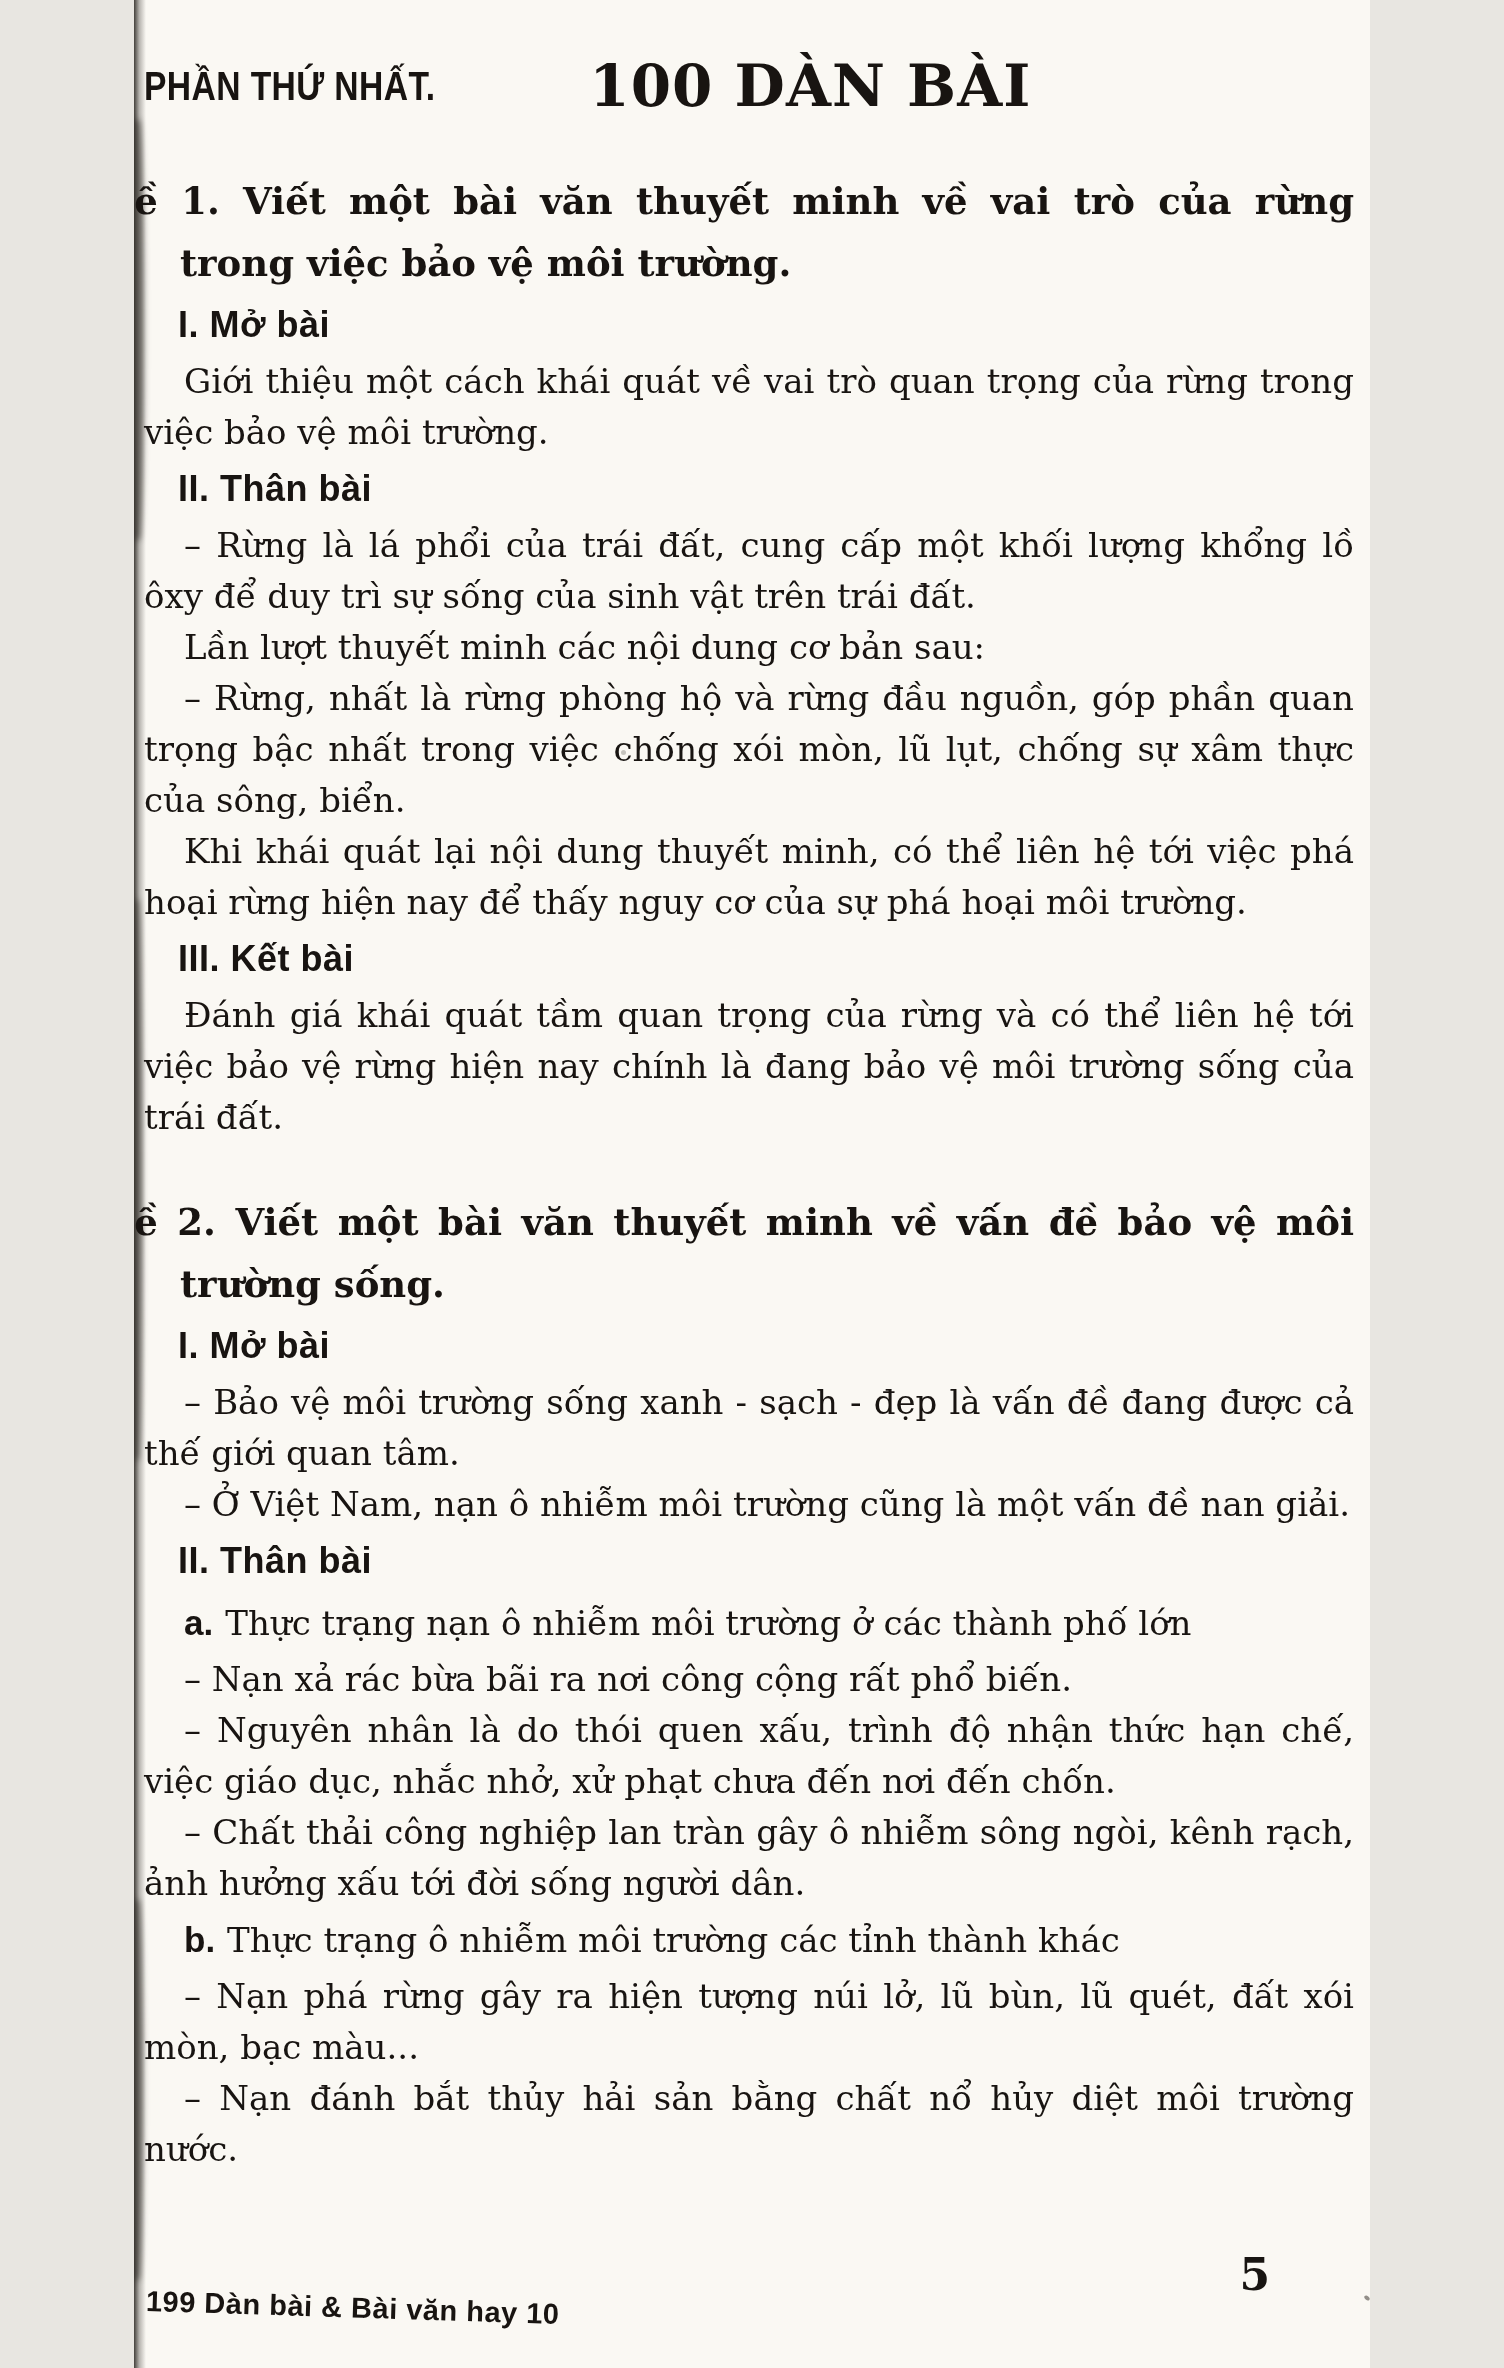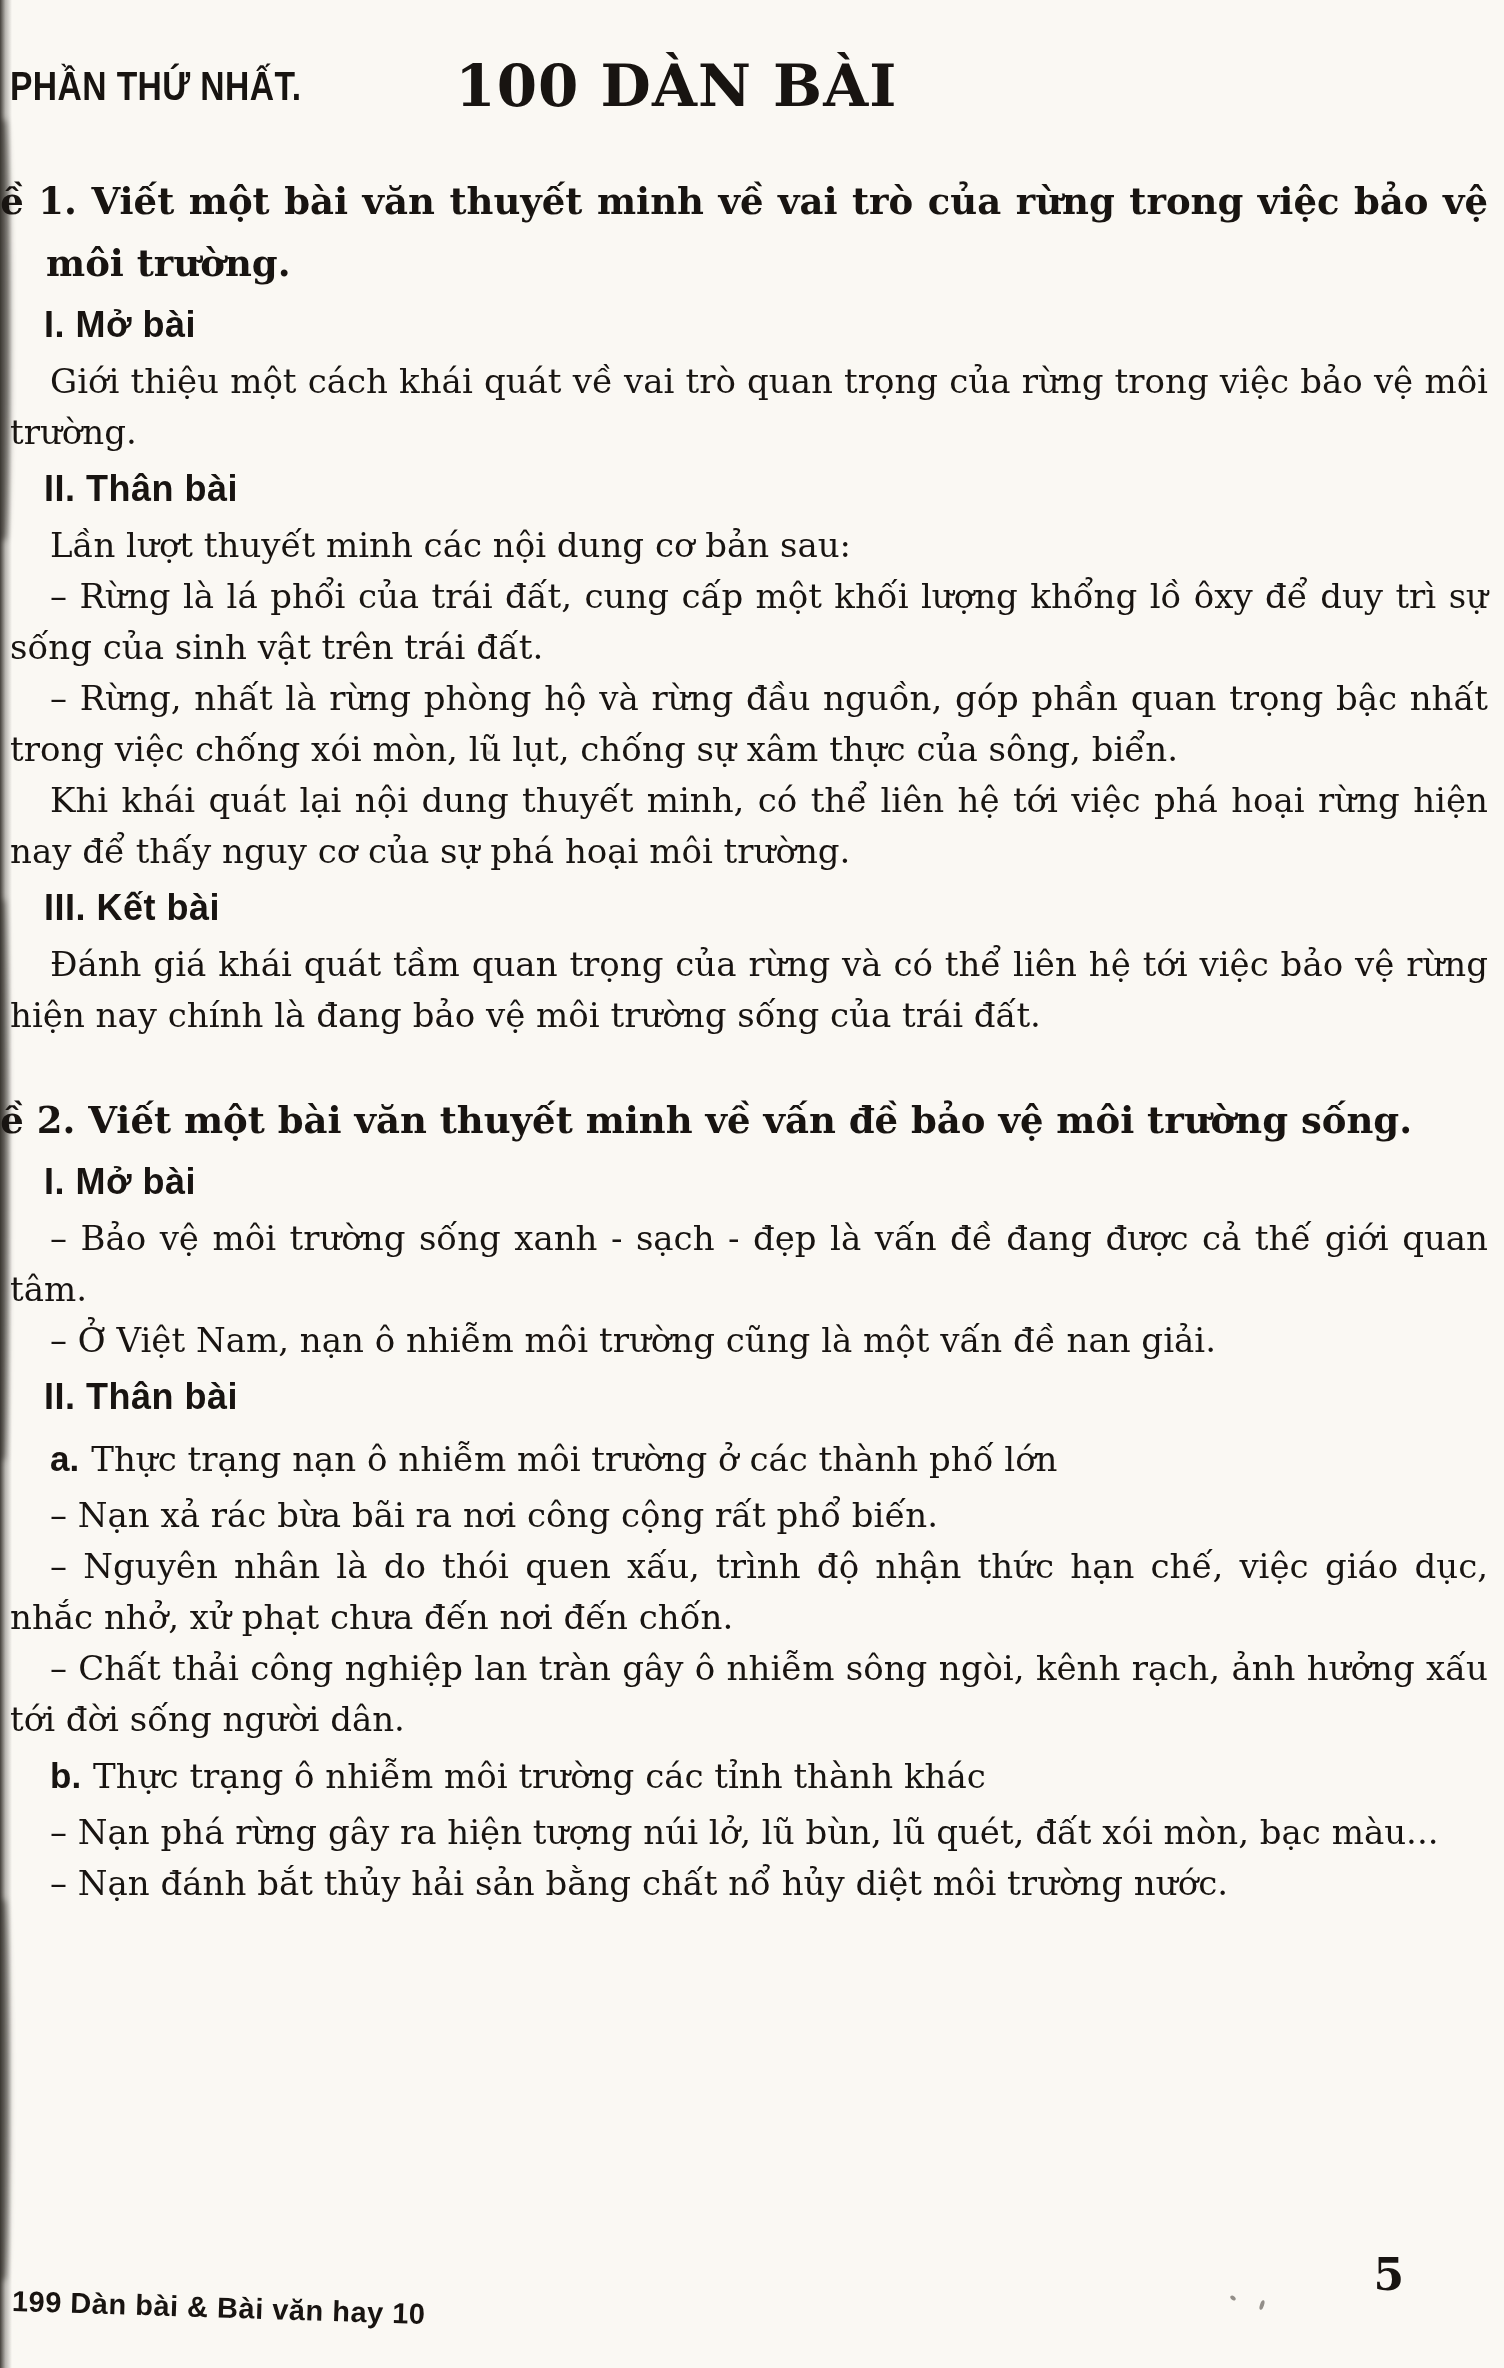--- a/index.html
+++ b/index.html
@@ -1,19 +1,19 @@
 <!DOCTYPE html>
 <html><head>
 <meta charset="utf-8">
 <style>
   html, body { margin: 0; padding: 0; }
   body { background: #e8e6e1; }
   .page {
     position: relative;
-    width: 1504px;
+    width: 1236px;
     height: 2368px;
     background: #faf8f3;
     color: #181411;
     font-family: "DejaVu Serif", serif;
     overflow: hidden;
     margin: 0 auto;
   }
   .content {
     position: relative;
     padding: 46px 16px 0 10px;
@@ -142,22 +142,22 @@
 
     <div class="header-row">
       <span class="part-label">PHẦN THỨ NHẤT.</span>
       <span class="main-title">100 DÀN BÀI</span>
     </div>
 
     <div class="de-heading">Đề 1. Viết một bài văn thuyết minh về vai trò của rừng trong việc bảo vệ môi trường.</div>
     <div class="section-heading">I. Mở bài</div>
     <p class="para">Giới thiệu một cách khái quát về vai trò quan trọng của rừng trong việc bảo vệ môi trường.</p>
     <div class="section-heading">II. Thân bài</div>
+    <p class="para">– Rừng là lá phổi của trái đất, cung cấp một khối lượng khổng lồ ôxy để duy trì sự sống của sinh vật trên trái đất.</p>
     <p class="para">Lần lượt thuyết minh các nội dung cơ bản sau:</p>
-    <p class="para">– Rừng là lá phổi của trái đất, cung cấp một khối lượng khổng lồ ôxy để duy trì sự sống của sinh vật trên trái đất.</p>
     <p class="para">– Rừng, nhất là rừng phòng hộ và rừng đầu nguồn, góp phần quan trọng bậc nhất trong việc chống xói mòn, lũ lụt, chống sự xâm thực của sông, biển.</p>
     <p class="para">Khi khái quát lại nội dung thuyết minh, có thể liên hệ tới việc phá hoại rừng hiện nay để thấy nguy cơ của sự phá hoại môi trường.</p>
     <div class="section-heading">III. Kết bài</div>
     <p class="para">Đánh giá khái quát tầm quan trọng của rừng và có thể liên hệ tới việc bảo vệ rừng hiện nay chính là đang bảo vệ môi trường sống của trái đất.</p>
 
     <div class="de-heading de2">Đề 2. Viết một bài văn thuyết minh về vấn đề bảo vệ môi trường sống.</div>
     <div class="section-heading">I. Mở bài</div>
     <p class="para">– Bảo vệ môi trường sống xanh - sạch - đẹp là vấn đề đang được cả thế giới quan tâm.</p>
     <p class="para">– Ở Việt Nam, nạn ô nhiễm môi trường cũng là một vấn đề nan giải.</p>
     <div class="section-heading">II. Thân bài</div>

